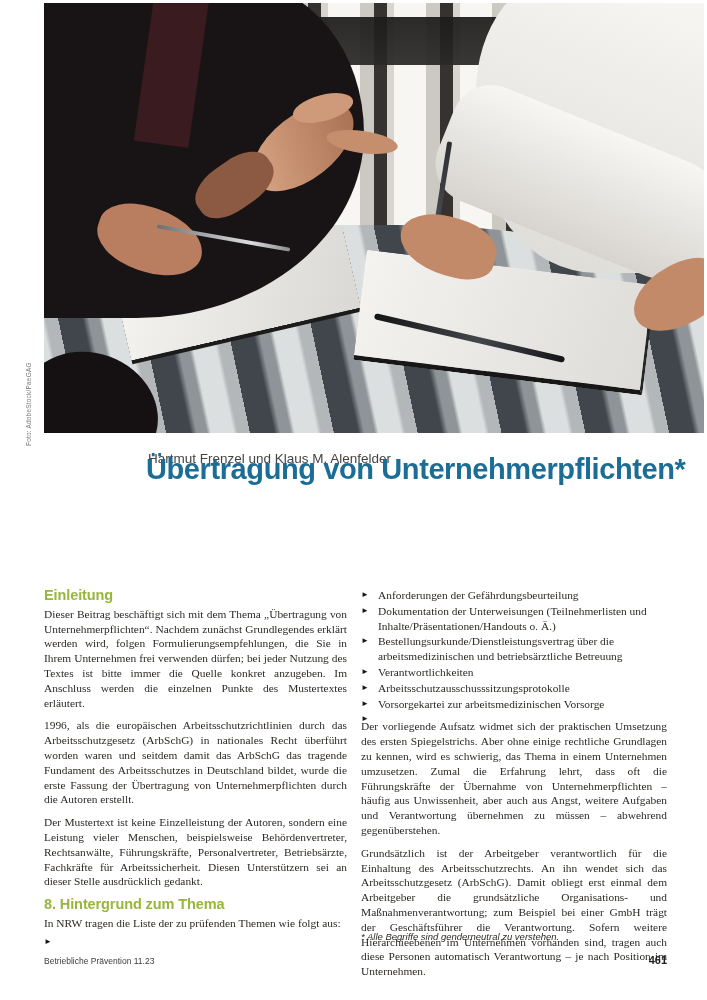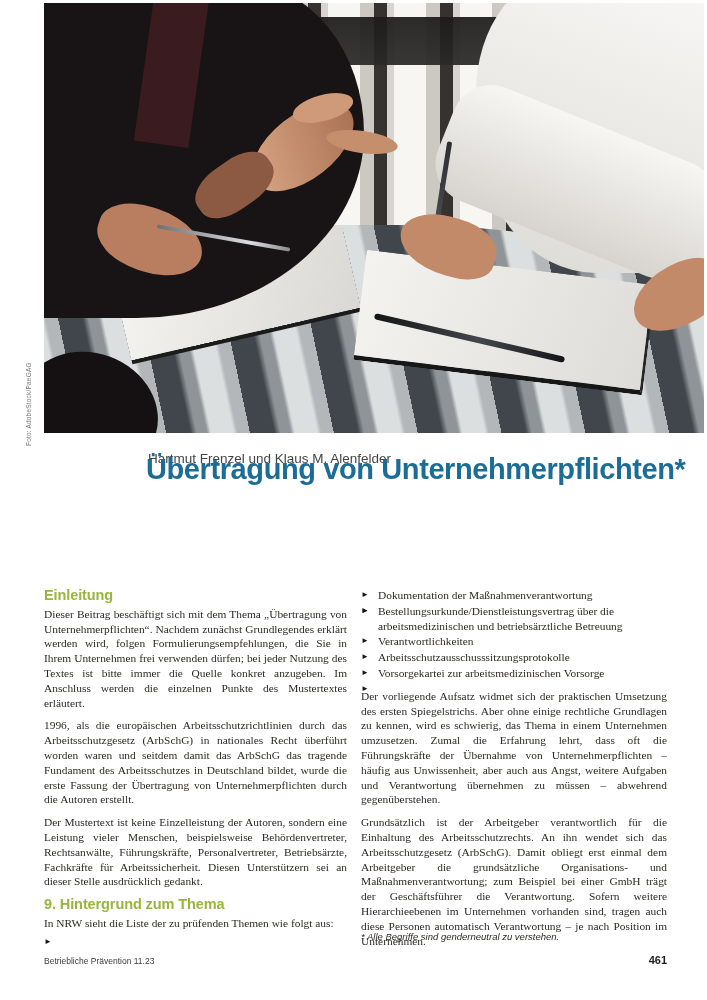--- a/index.html
+++ b/index.html
@@ -84,37 +84,38 @@
 <div class="photo-credit">Foto: AdobeStock/PaeGAG</div>
 
 <div class="authors">Hartmut Frenzel und Klaus M. Alenfelder</div>
 <div class="title">Übertragung von Unternehmerpflichten*</div>
 
 <div class="col col-left">
   <h2 class="h-green">Einleitung</h2>
   <p>Dieser Beitrag beschäftigt sich mit dem Thema „Übertragung von Unternehmerpflichten“. Nachdem zunächst Grundlegendes erklärt werden wird, folgen Formulierungsempfehlungen, die Sie in Ihrem Unternehmen frei verwenden dürfen; bei jeder Nutzung des Textes ist bitte immer die Quelle konkret anzugeben. Im Anschluss werden die einzelnen Punkte des Mustertextes erläutert.</p>
   <p>1996, als die europäischen Arbeitsschutzrichtlinien durch das Arbeitsschutzgesetz (ArbSchG) in nationales Recht überführt worden waren und seitdem damit das ArbSchG das tragende Fundament des Arbeitsschutzes in Deutschland bildet, wurde die erste Fassung der Übertragung von Unternehmerpflichten durch die Autoren erstellt.</p>
   <p>Der Mustertext ist keine Einzelleistung der Autoren, sondern eine Leistung vieler Menschen, beispielsweise Behördenvertreter, Rechtsanwälte, Führungskräfte, Personalvertreter, Betriebsärzte, Fachkräfte für Arbeitssicherheit. Diesen Unterstützern sei an dieser Stelle ausdrücklich gedankt.</p>
-  <h2 class="h-green second">9. Hintergrund zum Thema</h2>
-  <p class="last">In NRW sieht die Liste der zu prüfenden Themen wie folgt aus:</p>
+  <h2 class="h-green second">8. Hintergrund zum Thema</h2>
+  <p class="last">In NRW tragen die Liste der zu prüfenden Themen wie folgt aus:</p>
   <ul class="bullets">
     <li>
       <span class="arrow">►</span>
     </li>
   </ul>
 </div>
 
 <div class="col col-right">
   <ul class="bullets">
     <li>
       <span class="arrow">►</span>
-      <span>Dokumentation der Maßnahmenverantwortung</span>
+      <span>Anforderungen der Gefährdungsbeurteilung</span>
     </li>
     <li>
       <span class="arrow">►</span>
+      <span>Dokumentation der Unterweisungen (Teilnehmerlisten und Inhalte/Präsentationen/Handouts o. Ä.)</span>
     </li>
     <li>
       <span class="arrow">►</span>
       <span>Bestellungsurkunde/Dienstleistungsvertrag über die arbeitsmedizinischen und betriebsärztliche Betreuung</span>
     </li>
     <li>
       <span class="arrow">►</span>
       <span>Verantwortlichkeiten</span>
     </li>
     <li>

